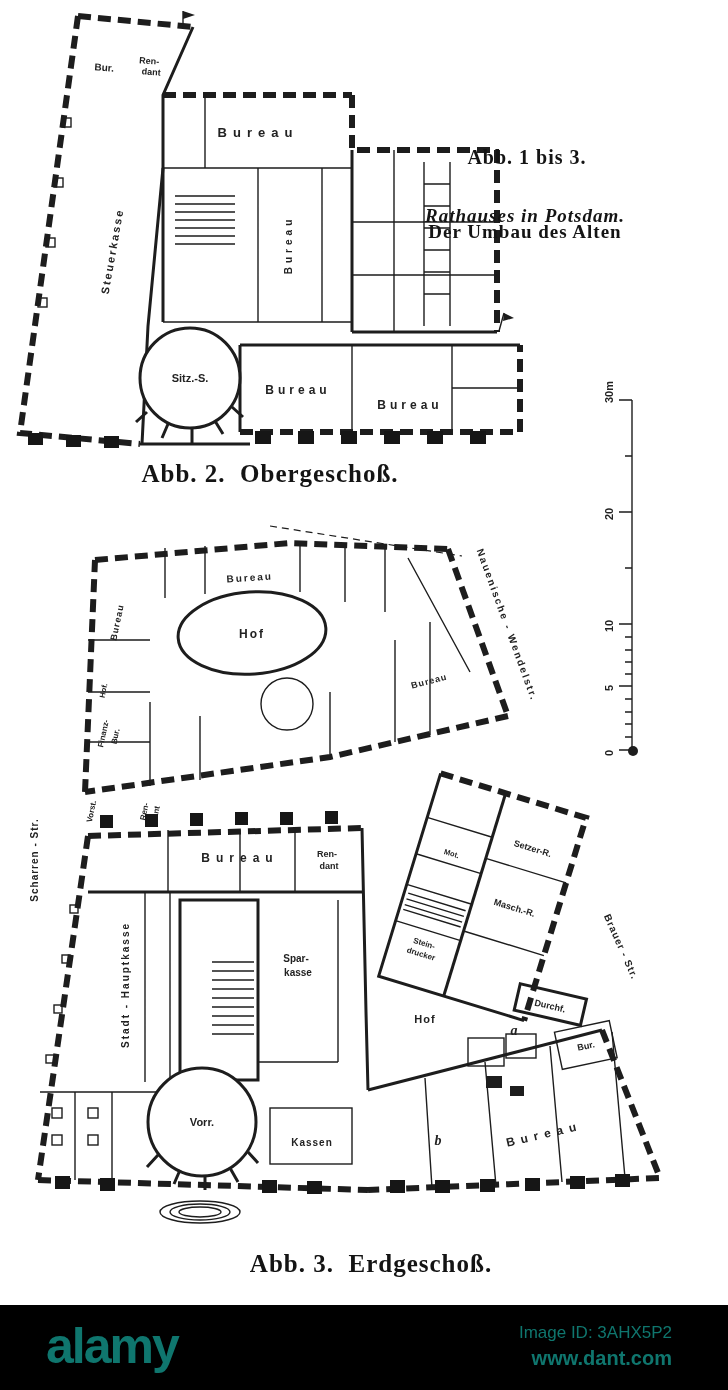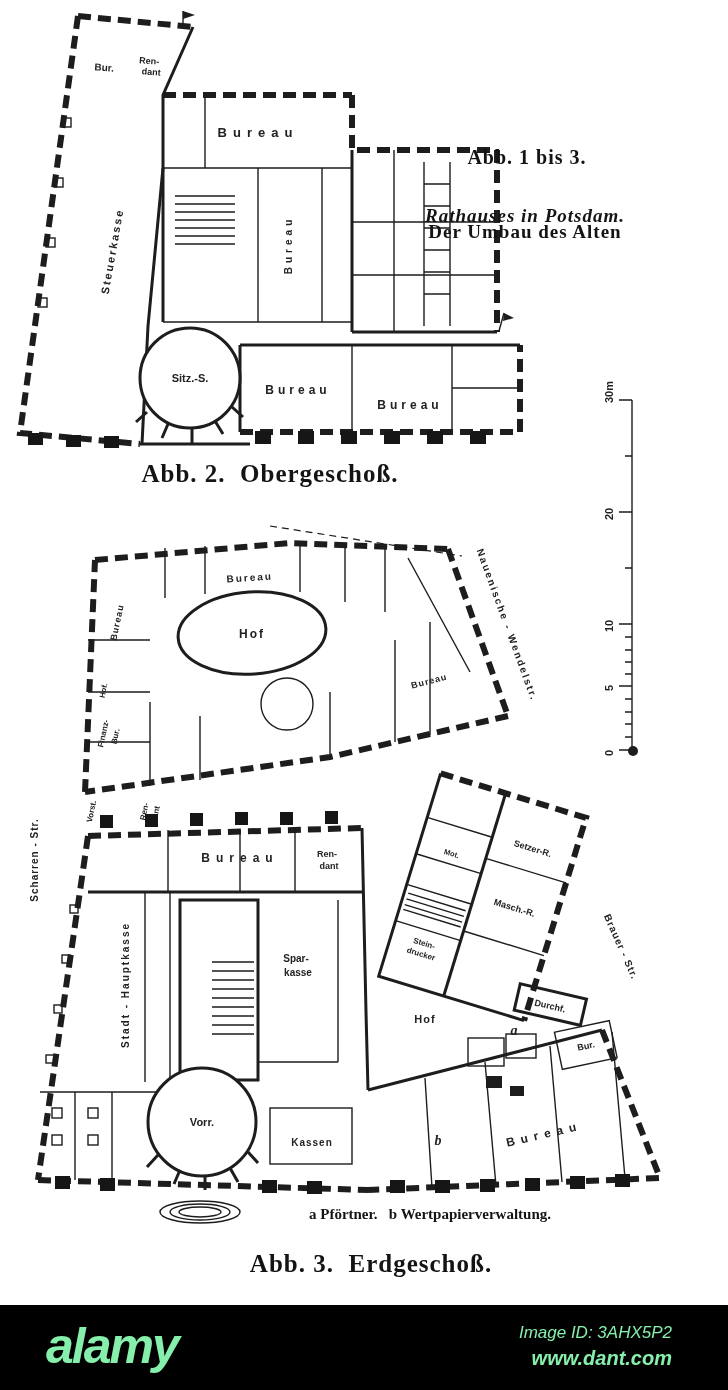--- a/index.html
+++ b/index.html
@@ -18,21 +18,21 @@
   .ls6{letter-spacing:6px;} .ls4{letter-spacing:4px;} .ls2{letter-spacing:2px;} .ls1{letter-spacing:1px;}
   .t13{font-size:13px;} .t12{font-size:12px;} .t11{font-size:11px;} .t10{font-size:10px;}
   .t9{font-size:9px;} .t8{font-size:8px;} .t7{font-size:7.5px;}
   .mark{font-family:"Liberation Serif",serif;font-style:italic;font-size:14px;}
   .cap{position:absolute;white-space:pre;font-weight:bold;color:#141414;text-align:center;}
   .cap-small{font-size:20px;letter-spacing:1px;}
   .cap-big{font-size:19px;letter-spacing:1px;line-height:24px;}
   .cap-fig{font-size:25px;letter-spacing:1px;}
   .cap-legend{font-size:15px;}
   .alamy-bar{position:absolute;left:0;top:1305px;width:728px;height:85px;background:#000;
-             font-family:"Liberation Sans",sans-serif;color:#86efac;font-style:italic;}
+             font-family:"Liberation Sans",sans-serif;color:#0f766e;}
   .alamy-logo{position:absolute;left:46px;top:12px;font-size:50px;font-weight:bold;letter-spacing:-2px;}
   .alamy-right{position:absolute;right:56px;top:16px;text-align:right;}
   .alamy-id{font-size:17px;line-height:24px;}
   .alamy-url{font-size:20px;font-weight:bold;line-height:26px;}
 </style>
 </head>
 <body>
 
 <div class="page">
 
@@ -208,21 +208,20 @@
     <text class="mark" x="438" y="1145" text-anchor="middle">b</text>
     <text class="t10 ls1" transform="translate(618,948) rotate(66)" text-anchor="middle">Brauer - Str.</text>
     <text class="t10 ls1" transform="translate(38,860) rotate(-90)" text-anchor="middle">Scharren - Str.</text>
   </g>
 </svg>
 
   <div class="cap cap-small" style="left:398px;top:146px;width:258px;">Abb. 1 bis 3.</div>
   <div class="cap cap-big" style="left:390px;top:180px;width:270px;margin-top:40px;">Der Umbau des Alten</div>
   <div class="cap cap-big" style="left:390px;top:204px;width:270px;font-style:italic;">Rathauses in Potsdam.</div>
   <div class="cap cap-fig" style="left:140px;top:460px;width:260px;">Abb. 2.  Obergeschoß.</div>
-  <div class="cap cap-legend" style="left:250px;top:1206px;width:360px;">a Pförtner.   b Wertpapierverwaltung.</div>
   <div class="cap cap-fig" style="left:241px;top:1250px;width:260px;">Abb. 3.  Erdgeschoß.</div>
 
   <div class="alamy-bar">
     <div class="alamy-logo">alamy</div>
     <div class="alamy-right">
       <div class="alamy-id">Image ID: 3AHX5P2</div>
       <div class="alamy-url">www.dant.com</div>
     </div>
   </div>
 

